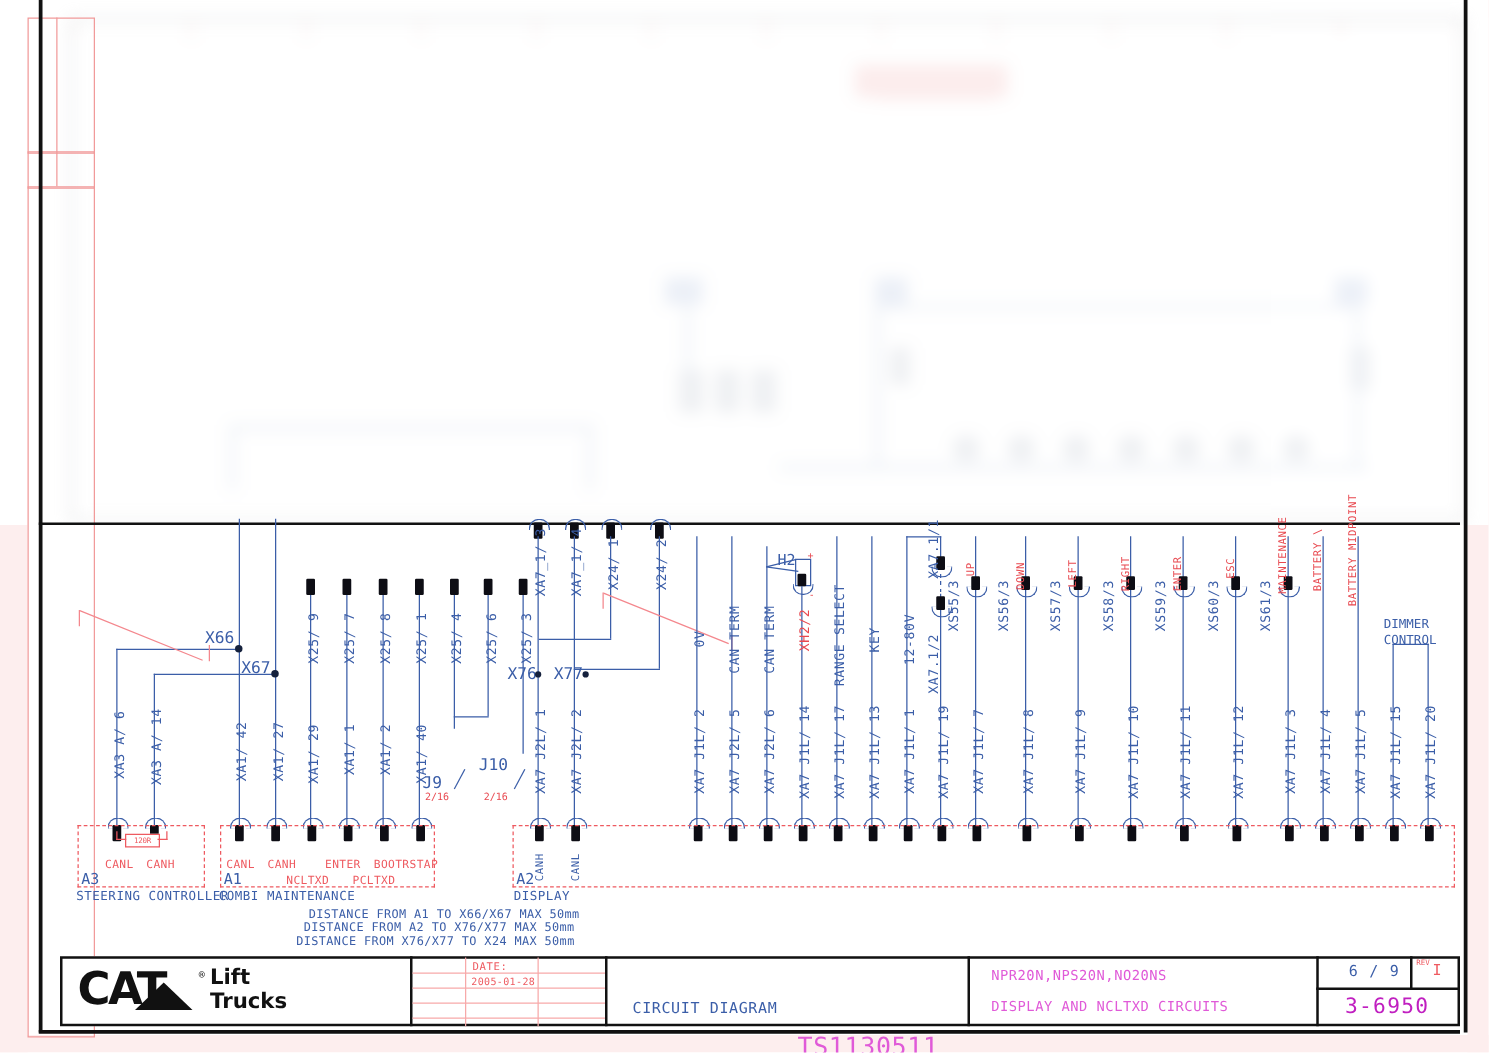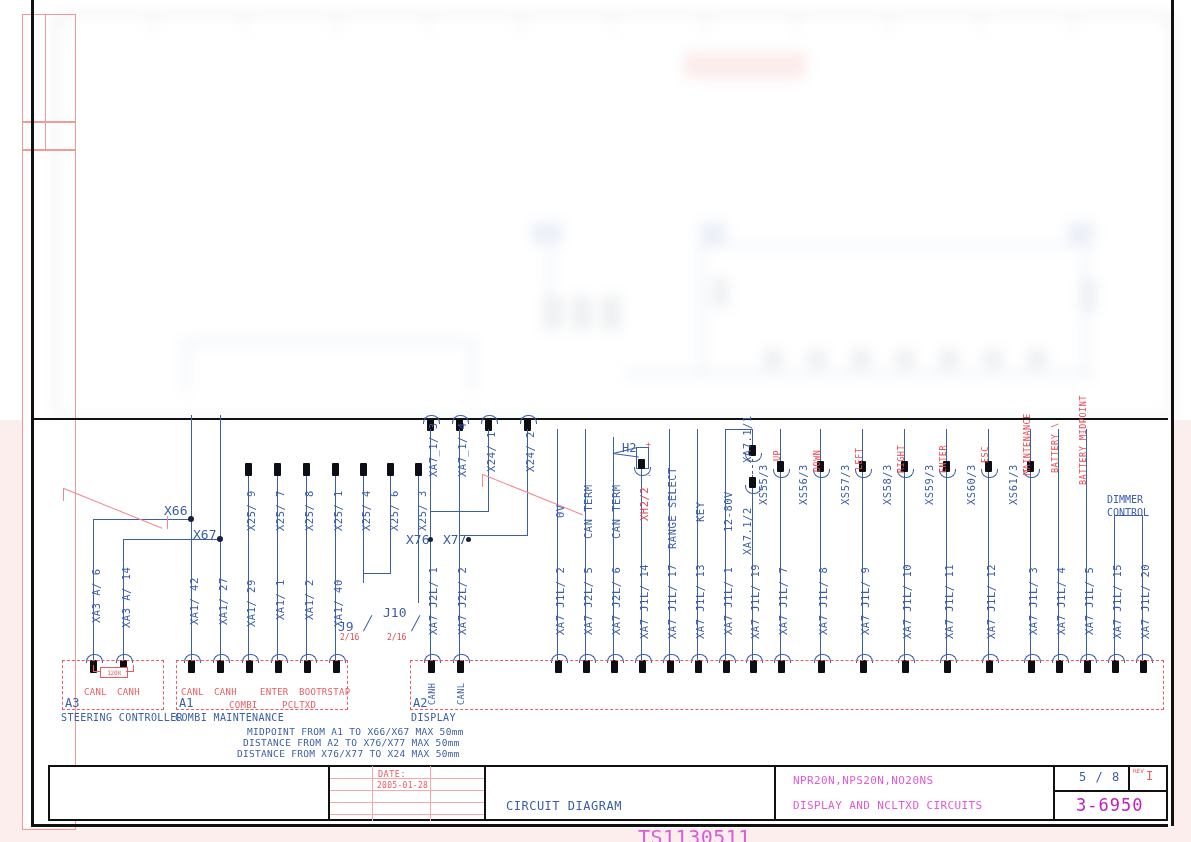--- a/index.html
+++ b/index.html
@@ -435,40 +435,47 @@
     <div class="wire wv" style="left:93px;top:250px;height:7px;background:#ee5a60;"></div>
     <div class="wire wv" style="left:133px;top:250px;height:7px;background:#ee5a60;"></div>
     <div class="pinname" style="left:84px;top:272px;">CANL</div>
     <div class="pinname" style="left:117px;top:272px;">CANH</div>
     <div class="devlabel" style="left:65px;top:281px;">A3</div>
     <div class="devname" style="left:61px;top:297px;">STEERING CONTROLLER</div>
 
     <div class="devbox" style="left:176px;top:245px;width:170px;height:48px;"></div>
     <div class="pinname" style="left:181px;top:272px;">CANL</div>
     <div class="pinname" style="left:214px;top:272px;">CANH</div>
-    <div class="pinname" style="left:229px;top:285px;">COMBI</div>
+    <div class="pinname" style="left:229px;top:285px;">NCLTXD</div>
     <div class="pinname" style="left:260px;top:272px;">ENTER</div>
     <div class="pinname" style="left:282px;top:285px;">PCLTXD</div>
     <div class="pinname" style="left:299px;top:272px;">BOOTRSTAP</div>
     <div class="devlabel" style="left:179px;top:281px;">A1</div>
     <div class="devname" style="left:175px;top:297px;">COMBI MAINTENANCE</div>
 
     <div class="devbox" style="left:410px;top:245px;width:752px;height:48px;"></div>
     <div class="vl blue small" style="left:427px;top:290px;">CANH</div>
     <div class="vl blue small" style="left:456px;top:290px;">CANL</div>
     <div class="devlabel" style="left:413px;top:281px;">A2</div>
     <div class="devname" style="left:411px;top:297px;">DISPLAY</div>
 
-    <div class="note" style="left:247px;top:311px;">MIDPOINT FROM A1 TO X66/X67 MAX 50mm</div>
+    <div class="note" style="left:247px;top:311px;">DISTANCE FROM A1 TO X66/X67 MAX 50mm</div>
     <div class="note" style="left:243px;top:322px;">DISTANCE FROM A2 TO X76/X77 MAX 50mm</div>
     <div class="note" style="left:237px;top:333px;">DISTANCE FROM X76/X77 TO X24 MAX 50mm</div>
   </div>
 
   <div class="tb"></div>
 
+  <div class="cat-logo">
+    <div class="cat-word">CAT</div>
+    <div class="cat-tri"></div>
+    <div class="cat-reg">®</div>
+    <div class="cat-lift">Lift</div>
+    <div class="cat-trucks">Trucks</div>
+  </div>
 
   <div class="tbsep" style="left:328px;top:765px;width:2px;height:56px;"></div>
   <div class="tbsep" style="left:484px;top:765px;width:2px;height:56px;"></div>
   <div class="tbsep" style="left:774px;top:765px;width:2px;height:56px;"></div>
   <div class="tbsep" style="left:1053px;top:765px;width:2px;height:56px;"></div>
   <div class="tbsep" style="left:1128px;top:765px;width:2px;height:26px;"></div>
   <div class="tbsep" style="left:1053px;top:790px;width:115px;height:2px;"></div>
 
   <div class="redline" style="left:330px;top:778px;width:154px;height:1px;"></div>
   <div class="redline" style="left:330px;top:790px;width:154px;height:1px;"></div>
@@ -479,18 +486,18 @@
 
   <div class="tb-txt t-red" style="left:378px;top:769px;font-size:8.5px;letter-spacing:.5px;">DATE:</div>
   <div class="tb-txt t-red" style="left:377px;top:781px;font-size:8px;letter-spacing:.3px;">2005-01-28</div>
 
   <div class="tb-txt t-blue" style="left:506px;top:799px;font-size:12px;letter-spacing:.5px;">CIRCUIT DIAGRAM</div>
   <div class="tb-txt t-mag" style="left:638px;top:779px;font-size:20px;letter-spacing:.5px;margin-top:46px;">TS1130511</div>
 
   <div class="tb-txt t-mag" style="left:793px;top:774px;font-size:11px;letter-spacing:.4px;">NPR20N,NPS20N,NO20NS</div>
   <div class="tb-txt t-mag" style="left:793px;top:799px;font-size:11px;letter-spacing:.4px;">DISPLAY AND NCLTXD CIRCUITS</div>
 
-  <div class="tb-txt t-blue" style="left:1079px;top:770px;font-size:12px;letter-spacing:1px;">5 / 8</div>
+  <div class="tb-txt t-blue" style="left:1079px;top:770px;font-size:12px;letter-spacing:1px;">6 / 9</div>
   <div class="tb-txt t-red" style="left:1133px;top:767px;font-size:6px;">REV</div>
   <div class="tb-txt t-red" style="left:1146px;top:769px;font-size:12px;">I</div>
   <div class="tb-txt t-magd" style="left:1076px;top:795px;font-size:17px;letter-spacing:1px;">3-6950</div>
 
 </div>
 
 </body></html>

